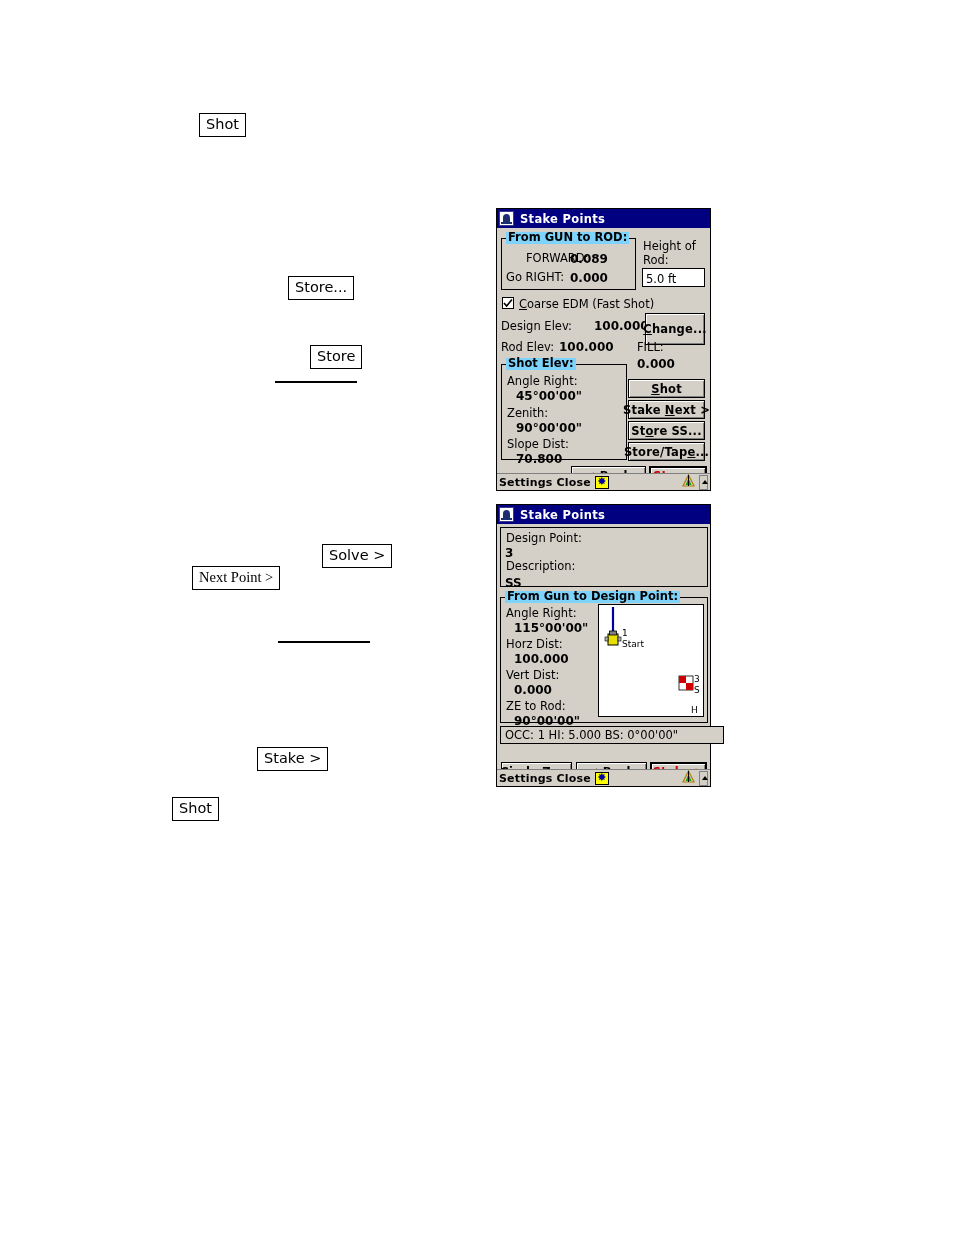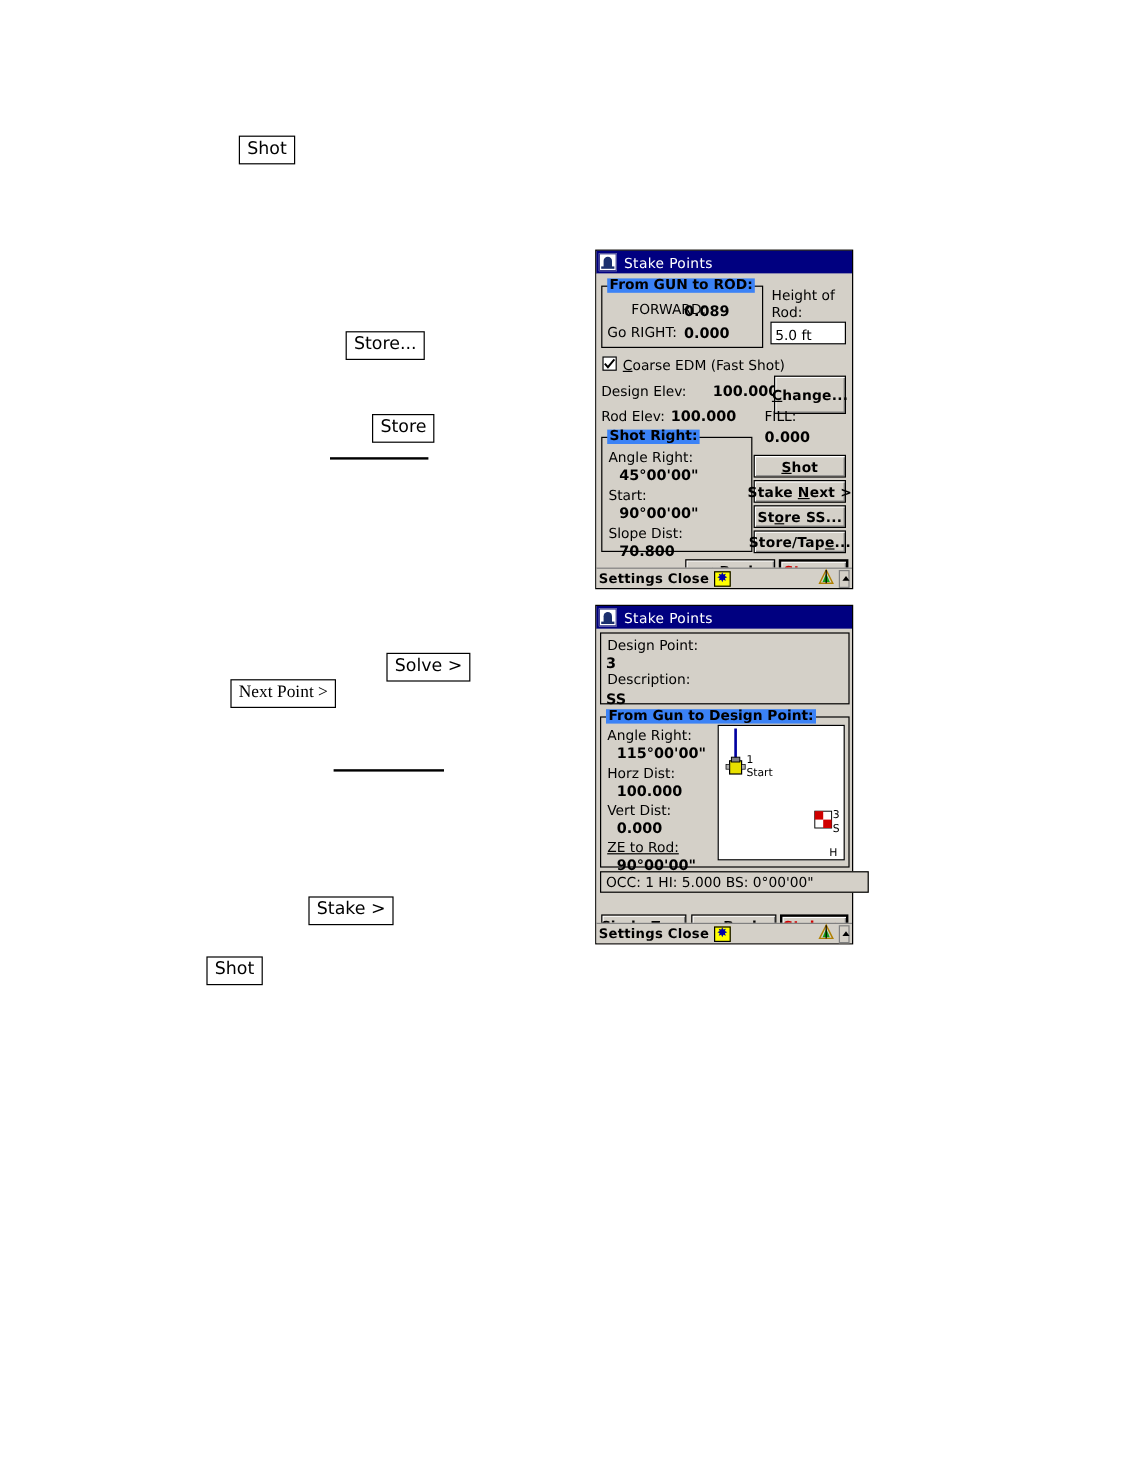--- a/index.html
+++ b/index.html
@@ -72,41 +72,41 @@
   .title-icon::after {
     content: "";
     position: absolute;
     left: 1px; bottom: 1px;
     width: 11px; height: 2px;
     background: #1b2f6e;
   }
   .title-text {
     color: #ffffff;
     font-size: 11.5px;
-    font-weight: normal;
+    font-weight: bold;
     letter-spacing: 0.3px;
   }
 
   .client {
     background: #d4d0c8;
     position: relative;
     padding: 0;
   }
 
   
   .group {
     position: absolute;
     border: 1px solid #000;
     box-sizing: border-box;
   }
   .group > .legend {
     position: absolute;
     top: -7px;
     left: 4px;
-    background: #3b82f6;
+    background: #7dd3fc;
     padding: 0 2px;
     font-size: 11.5px;
     font-weight: bold;
     white-space: nowrap;
     line-height: 1;
   }
   .plainbox {
     position: absolute;
     border: 1px solid #000;
     box-sizing: border-box;
@@ -291,24 +291,24 @@
     <div class="btn" style="left:148px; top:85px; width:60px; height:32px;">
       <span><span class="u">C</span>hange...</span>
     </div>
 
     <span class="lbl" style="left:4px; top:114px;">Rod Elev:</span>
     <span class="val" style="left:62px; top:113px;">100.000</span>
     <span class="lbl" style="left:140px; top:114px;">FILL:</span>
     <span class="val" style="left:140px; top:130px;">0.000</span>
 
     <div class="group" style="left:4px; top:136px; width:126px; height:96px;">
-      <span class="legend">Shot Right:</span>
+      <span class="legend">Shot Elev:</span>
       <span class="lbl" style="left:5px; top:11px;">Angle Right:</span>
       <span class="val" style="left:14px; top:25px;">45°00'00"</span>
-      <span class="lbl" style="left:5px; top:43px;">Start:</span>
+      <span class="lbl" style="left:5px; top:43px;">Zenith:</span>
       <span class="val" style="left:14px; top:57px;">90°00'00"</span>
       <span class="lbl" style="left:5px; top:74px;">Slope Dist:</span>
       <span class="val" style="left:14px; top:88px;">70.800</span>
     </div>
 
     <div class="btn" style="left:131px; top:151px; width:77px; height:19px;">
       <span><span class="u">S</span>hot</span>
     </div>
     <div class="btn" style="left:131px; top:172px; width:77px; height:19px;">
       <span>Stake <span class="u">N</span>ext &gt;</span>
@@ -365,21 +365,21 @@
 
       <span class="lbl" style="left:5px; top:10px;">Angle Right:</span>
       <span class="val" style="left:13px; top:24px;">115°00'00"</span>
 
       <span class="lbl" style="left:5px; top:41px;">Horz Dist:</span>
       <span class="val" style="left:13px; top:55px;">100.000</span>
 
       <span class="lbl" style="left:5px; top:72px;">Vert Dist:</span>
       <span class="val" style="left:13px; top:86px;">0.000</span>
 
-      <span class="lbl" style="left:5px; top:103px;text-decoration:underline;">ZE to Rod:</span>
+      <span class="lbl" style="left:5px; top:103px;">ZE to Rod:</span>
       <span class="val" style="left:13px; top:117px;">90°00'00"</span>
 
       <div class="mappanel" style="left:97px; top:6px; width:106px; height:113px;">
         <svg width="106" height="113" viewBox="0 0 106 113" style="display:block;">
 
           <line x1="14" y1="2" x2="14" y2="31" stroke="#0000a0" stroke-width="2.2"></line>
 
           <g>
             <rect x="9" y="29" width="10" height="11" fill="#e8e000" stroke="#000" stroke-width="1"></rect>
             <rect x="10.5" y="26" width="7" height="4" fill="#808080" stroke="#000" stroke-width="0.8"></rect>

